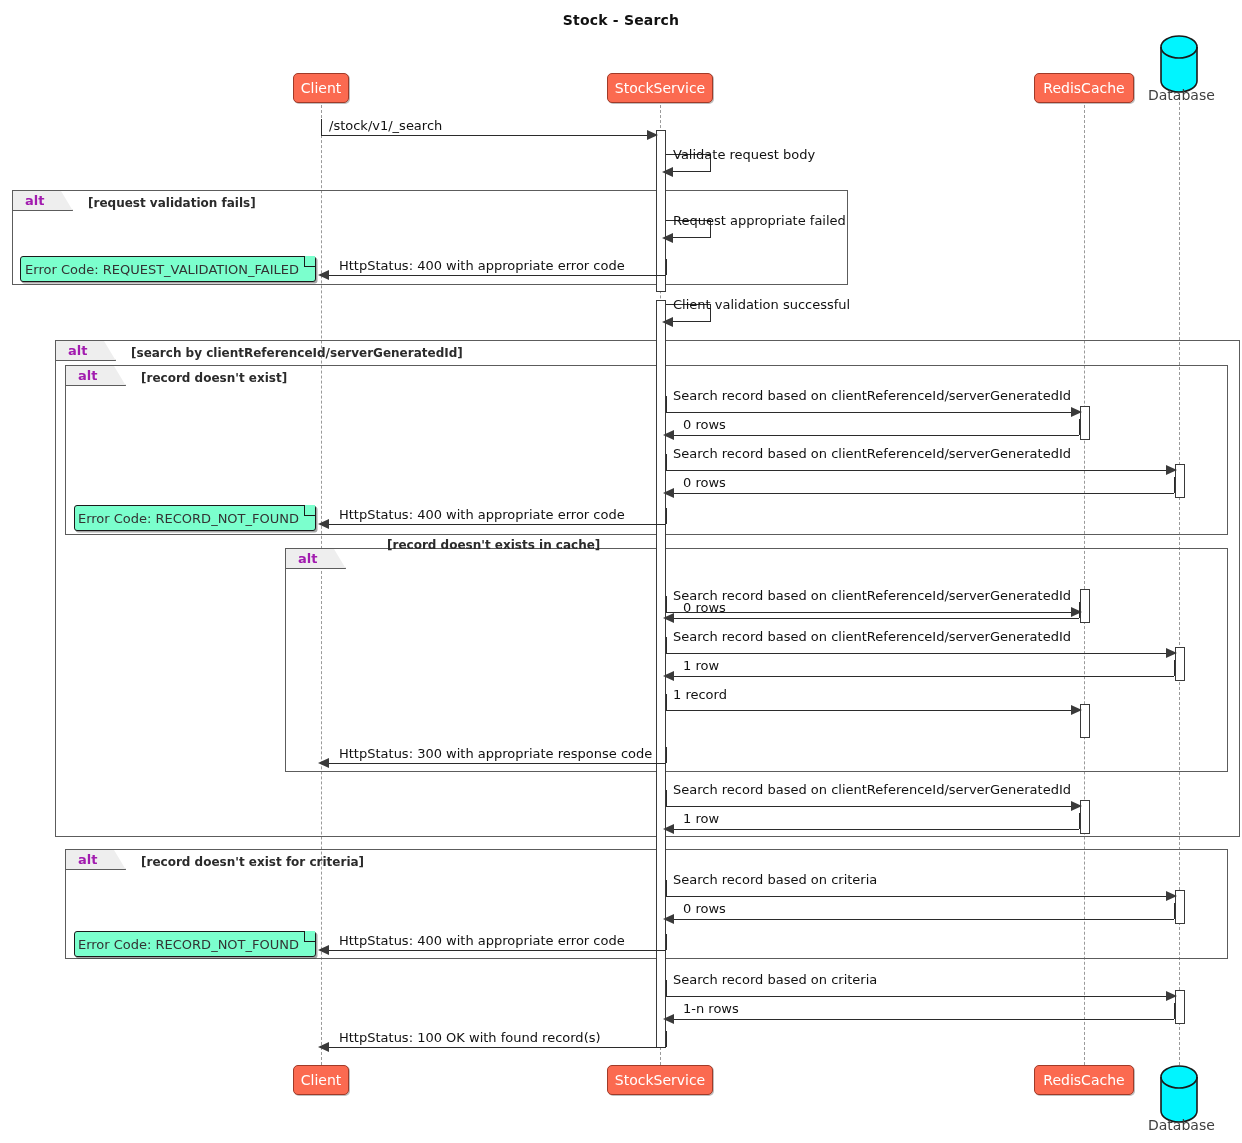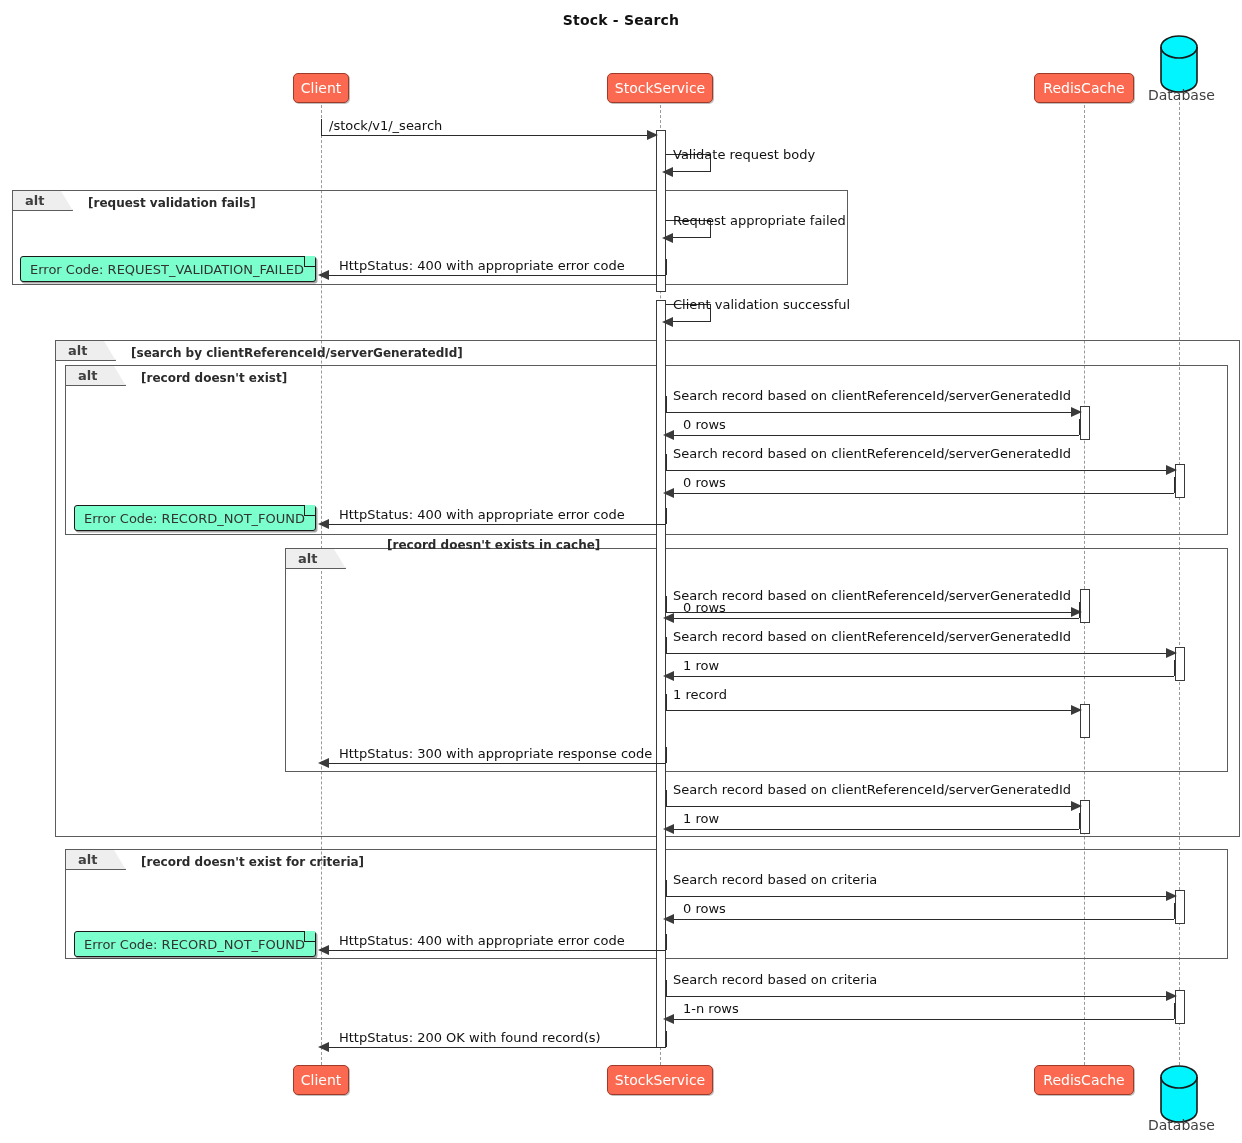--- a/index.html
+++ b/index.html
@@ -79,21 +79,21 @@
     background: #EEEEEE;
     border: 1px solid #5C5C5C;
     border-top: none;
     border-left: none;
     display: flex;
     align-items: center;
     padding-left: 12px;
     padding-right: 22px;
     font-size: 13px;
     font-weight: bold;
-    color: #404040;
+    color: #a21caf;
     
     clip-path: polygon(0 0, calc(100% - 12px) 0, 100% 100%, 0 100%);
     text-align: center;
   }
   .frag-cond {
     position: absolute;
     font-size: 12px;
     font-weight: bold;
     color: #2B2B2B;
     white-space: nowrap;
@@ -140,20 +140,21 @@
     border-radius: 3px;
     font-size: 13px;
     color: #333333;
     display: flex;
     align-items: center;
     padding-left: 9px;
     padding-right: 16px;
     height: 26px;
     white-space: nowrap;
     box-shadow: 1.5px 1.5px 0 rgba(0,0,0,0.35);
+    justify-content: flex-end;
   }
   .note-fold {
     position: absolute;
     width: 11px; height: 11px;
     background: #7BFFCD;
     border-left: 1.4px solid #1A1A1A;
     border-bottom: 1.4px solid #1A1A1A;
   }
 </style>
 </head>
@@ -286,21 +287,21 @@
       <div class="arrow arrow-right" style="left: 1166px; top: 991px;"></div>
       <div style="position: absolute; left: 666px; top: 980px; height: 16px; width: 0px; border-left: 1.2px solid rgb(43, 43, 43);"></div>
       <div class="msg-label" style="left: 673px; top: 973px;">Search record based on criteria</div>
       <div class="msg-line" style="left: 666px; top: 1019px; width: 508px;"></div>
       <div class="arrow arrow-left" style="left: 663px; top: 1014px;"></div>
       <div style="position: absolute; left: 1174px; top: 1003px; height: 16px; width: 0px; border-left: 1.2px solid rgb(43, 43, 43);"></div>
       <div class="msg-label" style="left: 683px; top: 1002px;">1-n rows</div>
       <div class="msg-line" style="left: 321px; top: 1047px; width: 345px;"></div>
       <div class="arrow arrow-left" style="left: 318px; top: 1042px;"></div>
       <div style="position: absolute; left: 666px; top: 1031px; height: 16px; width: 0px; border-left: 1.2px solid rgb(43, 43, 43);"></div>
-      <div class="msg-label" style="left: 339px; top: 1031px;">HttpStatus: 200 OK with found record(s)</div>
+      <div class="msg-label" style="left: 339px; top: 1031px;">HttpStatus: 100 OK with found record(s)</div>
       <div class="note" style="left: 20px; top: 256px; width: 296px;">
         <span>Error Code: REQUEST_VALIDATION_FAILED</span>
       </div>
       <div class="note-fold" style="left: 304px; top: 256px;"></div>
       <div class="note" style="left: 74px; top: 505px; width: 242px;">
         <span>Error Code: RECORD_NOT_FOUND</span>
       </div>
       <div class="note-fold" style="left: 304px; top: 505px;"></div>
       <div class="note" style="left: 74px; top: 931px; width: 242px;">
         <span>Error Code: RECORD_NOT_FOUND</span>

